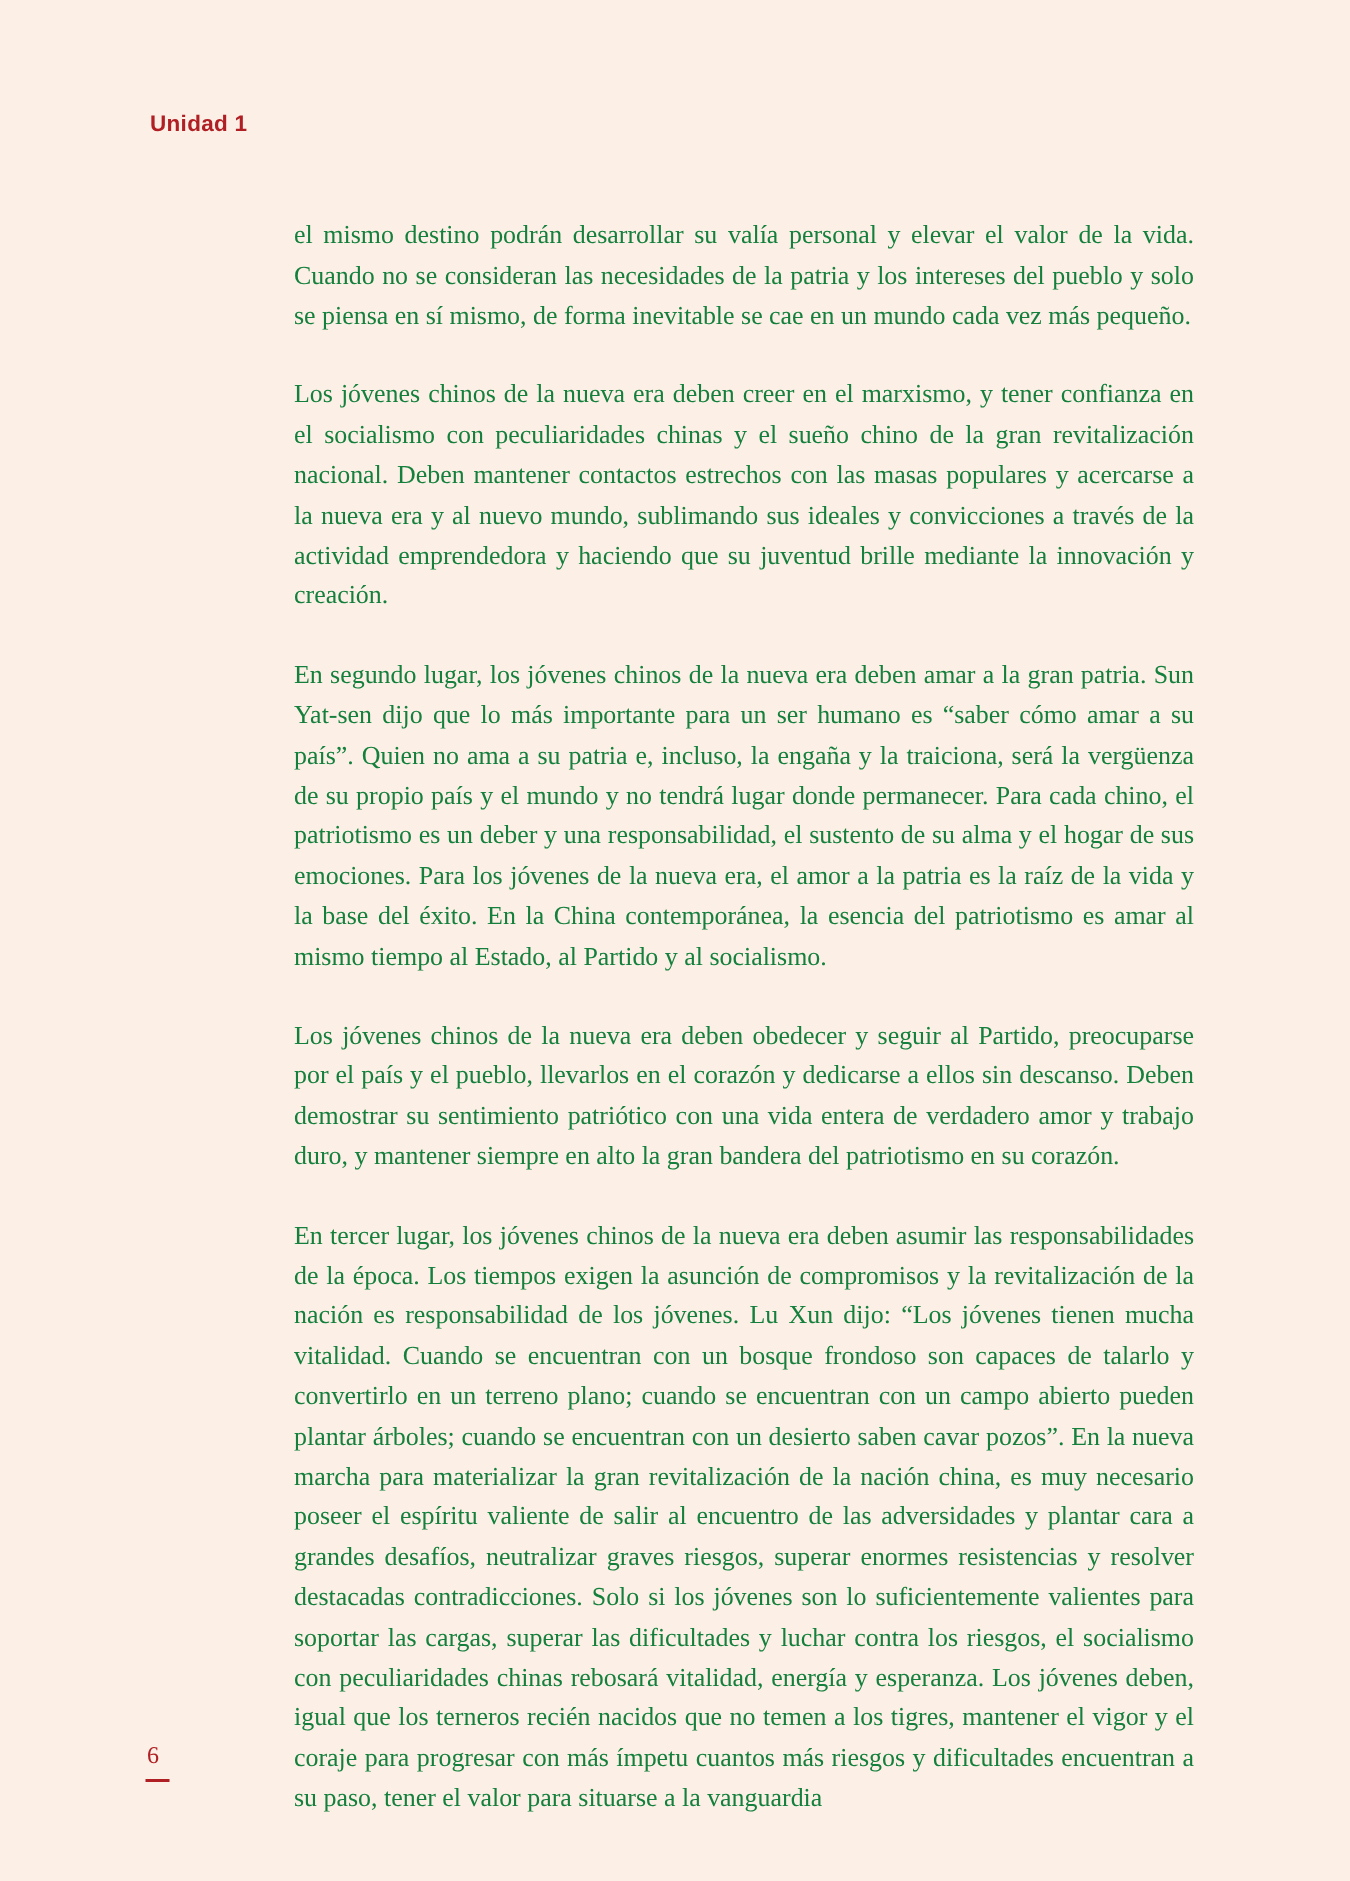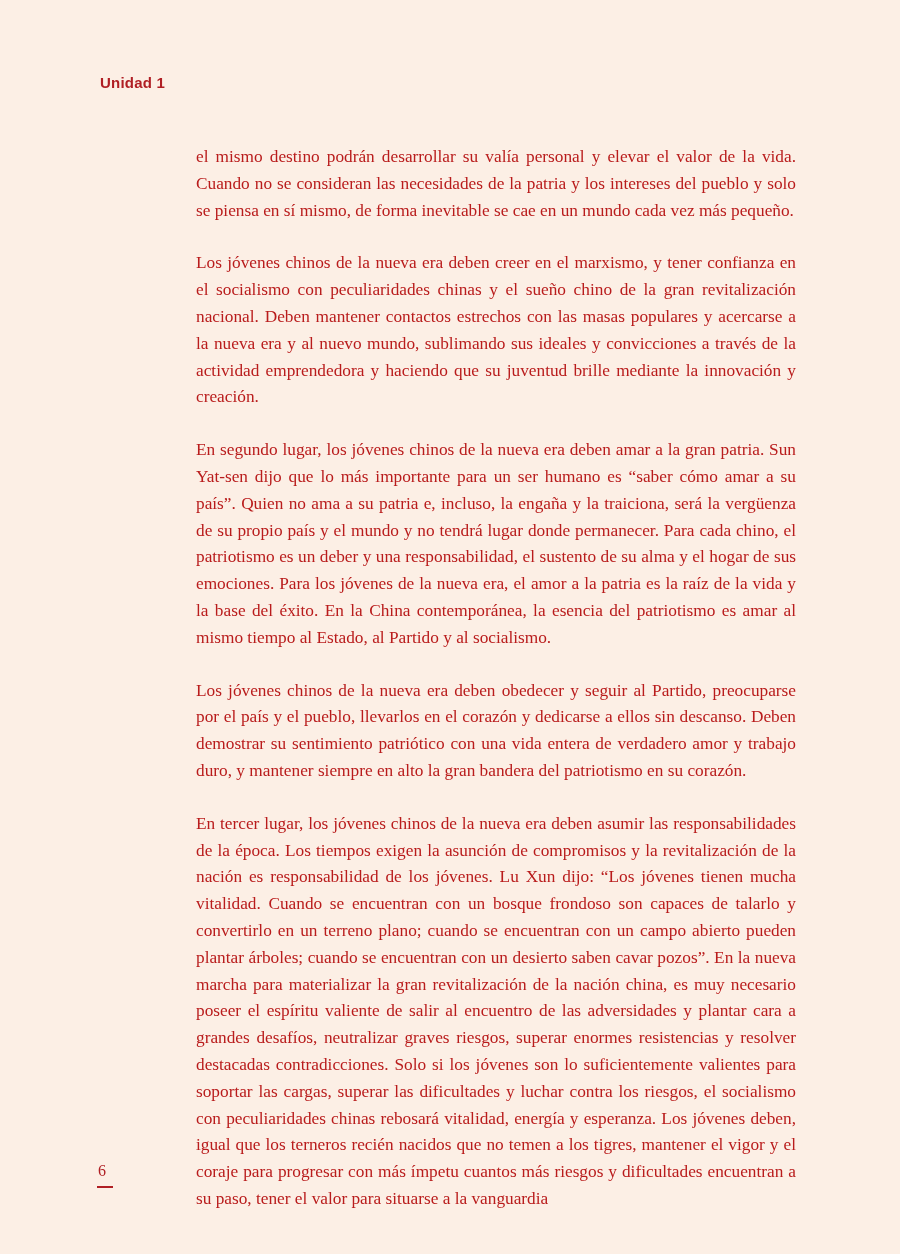--- a/index.html
+++ b/index.html
@@ -27,21 +27,21 @@
     font-family: "Liberation Sans", sans-serif;
     font-weight: bold;
     font-size: 15px;
     letter-spacing: 0.2px;
   }
   .text-column {
     position: absolute;
     left: 196px;
     top: 144px;
     width: 600px;
-    color: #b91c1c;
+    color: #15803d;
     font-size: 17.3px;
     line-height: 26.8px;
     text-align: justify;
   }
   .text-column p {
     margin: 0 0 26px 0;
   }
   .text-column p:last-child {
     margin-bottom: 0;
   }

